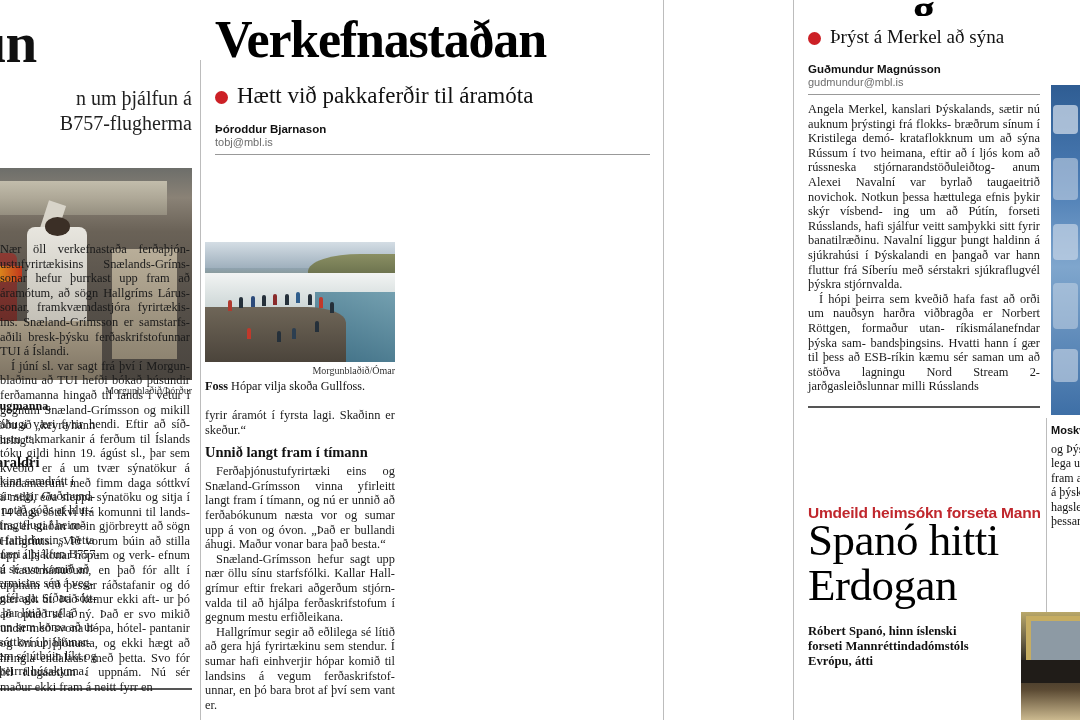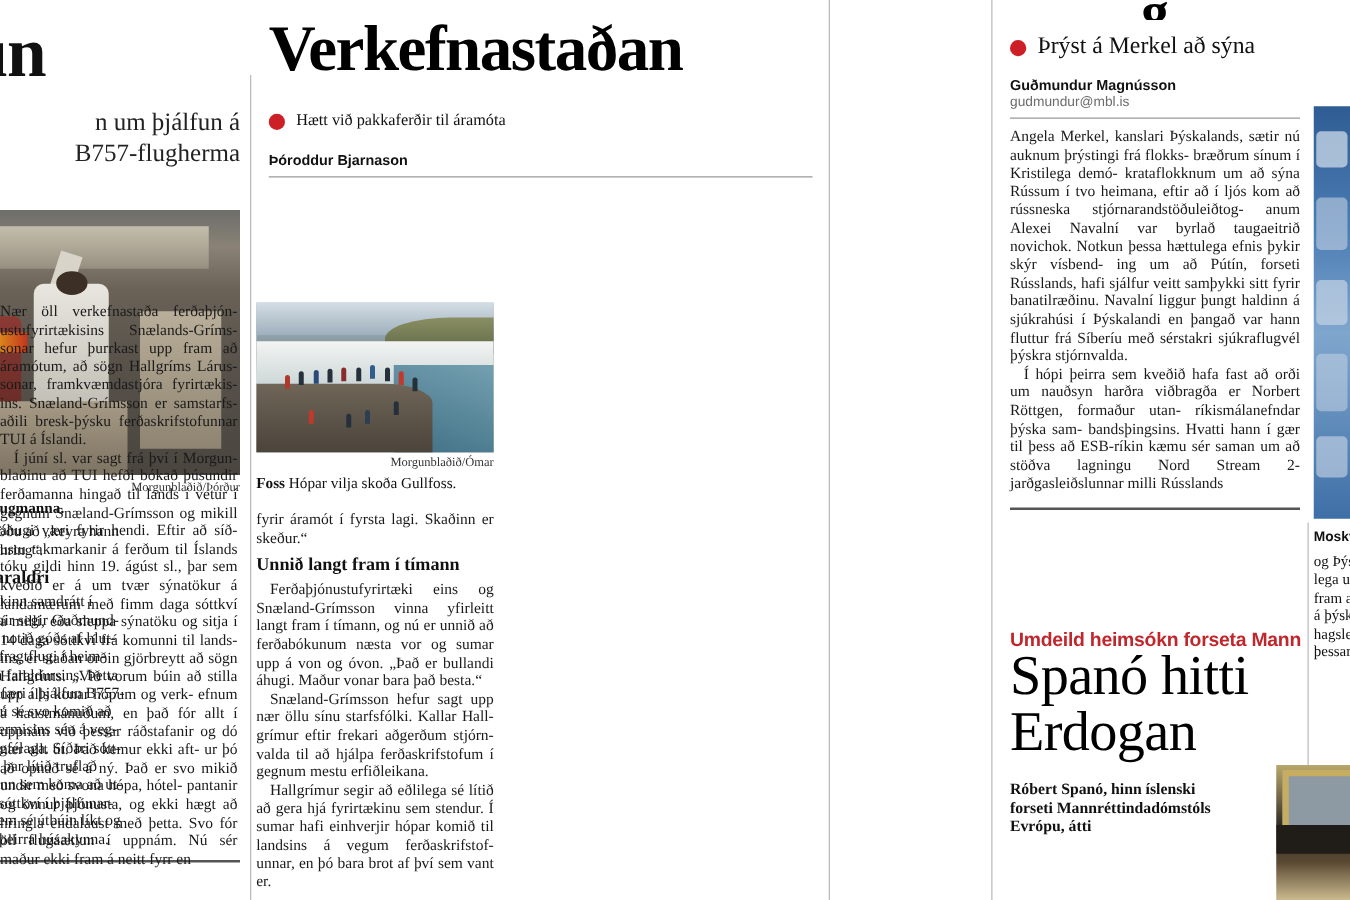--- a/index.html
+++ b/index.html
@@ -78,21 +78,21 @@
   .mid .headline{
     font-family:"Liberation Serif", serif;
     font-weight:bold;font-size:52px;line-height:56px;
     letter-spacing:-1.2px;margin:12px 0 0 0;color:#000;
   }
   .bullet-line{display:flex;align-items:center;gap:9px;margin-top:16px;}
   .dot{
     display:inline-block;width:13px;height:13px;border-radius:50%;
     background:#cc2026;flex:0 0 13px;position:relative;top:1px;
   }
-  .bullet-txt{font-family:"Liberation Serif", serif;font-size:13px;line-height:24px;color:#111;}
+  .bullet-txt{font-family:"Liberation Serif", serif;font-size:23px;line-height:24px;color:#111;}
 
   .byline{font-family:"Liberation Sans", sans-serif;font-weight:bold;font-size:11.5px;color:#111;margin-top:15px;}
   .bymail{font-family:"Liberation Sans", sans-serif;font-size:11px;color:#6c6c6c;margin-top:1px;}
 
   .mid-cols{position:absolute;top:242px;left:0;width:435px;}
   .mcol{position:absolute;top:0;width:190px;}
   .mcolA{left:0;}
   .mcolB{left:205px;}
 
   .photoM{
@@ -208,20 +208,21 @@
 
   <div class="mid">
     <div class="headline">Verkefnastaðan</div>
 
     <div class="bullet-line">
       <span class="dot"></span>
       <span class="bullet-txt">Hætt við pakkaferðir til áramóta</span>
     </div>
 
     <div class="byline">Þóroddur Bjarnason</div>
+    <div class="bymail">tobj@mbl.is</div>
     <hr class="rulethin">
   </div>
 
   <div class="mid-cols">
 
     <div class="mcol mcolA body-col">
       <p class="noind">Nær öll verkefnastaða ferðaþjón- ustufyrirtækisins Snælands-Gríms- sonar hefur þurrkast upp fram að áramótum, að sögn Hallgríms Lárus- sonar, framkvæmdastjóra fyrirtækis- ins. Snæland-Grímsson er samstarfs- aðili bresk-þýsku ferðaskrifstofunnar TUI á Íslandi.</p>
       <p>Í júní sl. var sagt frá því í Morgun- blaðinu að TUI hefði bókað þúsundir ferðamanna hingað til lands í vetur í gegnum Snæland-Grímsson og mikill áhugi væri fyrir hendi. Eftir að síð- ustu takmarkanir á ferðum til Íslands tóku gildi hinn 19. ágúst sl., þar sem kveðið er á um tvær sýnatökur á landamærum með fimm daga sóttkví á milli, eða sleppa sýnatöku og sitja í 14 daga sóttkví frá komunni til lands- ins, er staðan orðin gjörbreytt að sögn Hallgríms. „Við vorum búin að stilla upp alls konar hópum og verk- efnum á haustmánuðum, en það fór allt í uppnám við þessar ráðstafanir og dó nær allt út. Það kemur ekki aft- ur þó að opnað sé á ný. Það er svo mikið undir með svona hópa, hótel- pantanir og önnur þjónusta, og ekki hægt að hringla endalaust með þetta. Svo fór öll flugáætlun í uppnám. Nú sér maður ekki fram á neitt fyrr en</p>
     </div>
 

